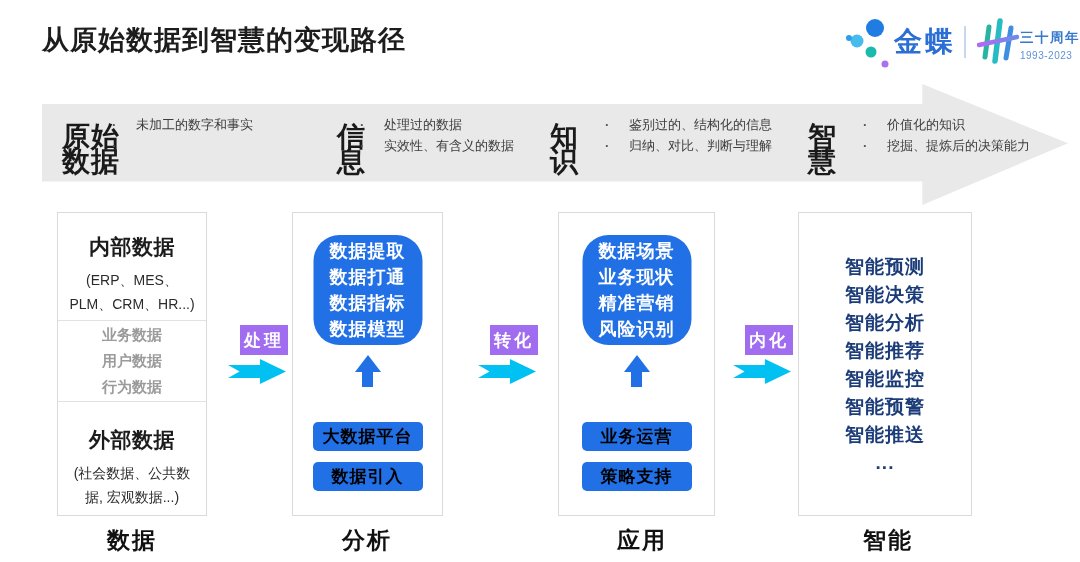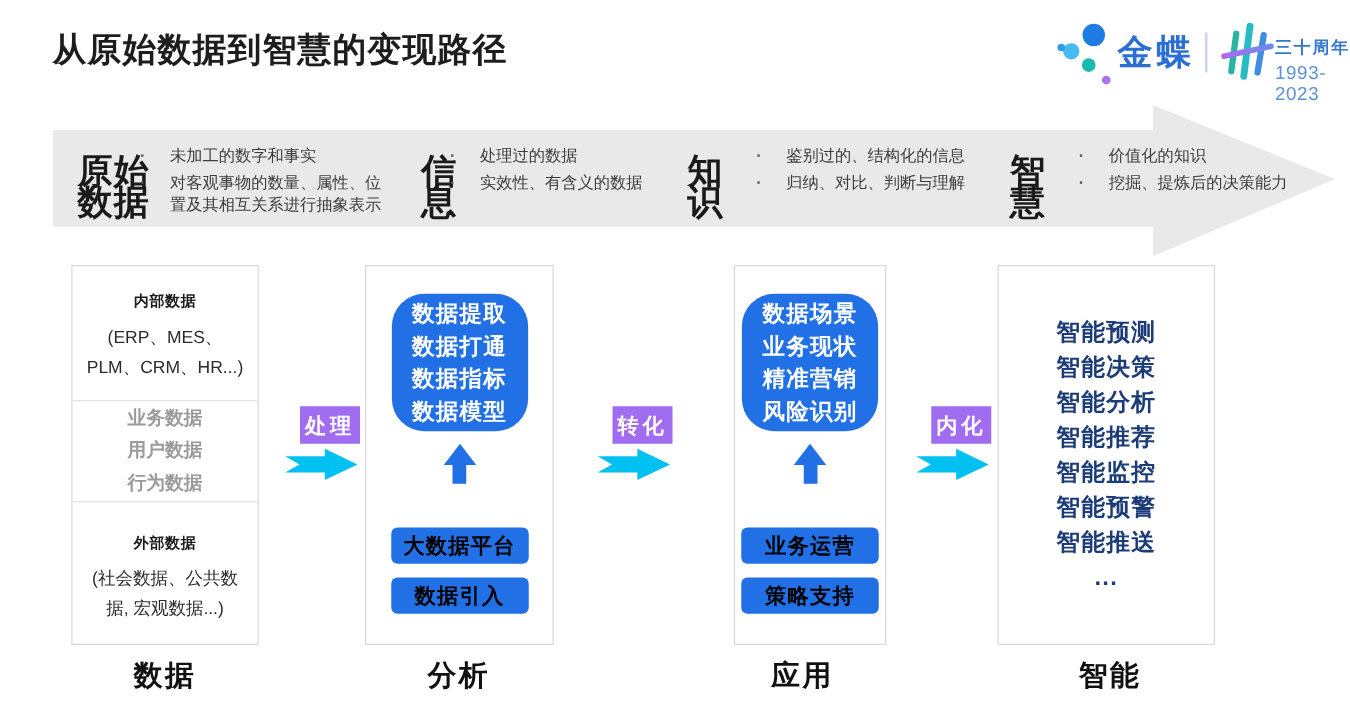--- a/index.html
+++ b/index.html
@@ -18,46 +18,46 @@
   }
   .page-title{position:absolute;left:42px;top:22px;font-size:27px;font-weight:800;color:#1d1d1d;letter-spacing:1px;text-align:center;}
 
   
   .logo-dots{position:absolute;left:845px;top:15px;width:46px;height:56px;}
   .logo-brand{position:absolute;left:894px;top:23px;font-size:28px;font-weight:900;color:var(--brand-blue);letter-spacing:3px;}
   .logo-sep{position:absolute;left:964px;top:26px;width:2px;height:32px;background:#C9D7EC;}
   .logo-ann-mark{position:absolute;left:977px;top:15px;width:42px;height:52px;}
   .logo-ann-text{position:absolute;left:1020px;top:29px;}
   .ann-title{font-size:13.5px;font-weight:700;color:#3678CC;letter-spacing:1.5px;}
-  .ann-years{font-size:15px;color:#5D92D4;margin-top:3px;letter-spacing:.5px;}
+  .ann-years{font-size:10px;color:#5D92D4;margin-top:3px;letter-spacing:.5px;}
 
   
   .banner{position:absolute;left:42px;top:84px;width:1026px;height:121px;z-index:2;}
   .banner-shape{position:absolute;inset:0;background:var(--banner-gray);
     clip-path:polygon(0 16.5%,85.8% 16.5%,85.8% 0,100% 49%,85.8% 100%,85.8% 80.5%,0 80.5%);}
   .stage{position:absolute;top:0;height:100%;}
   .stage-label{position:absolute;top:40px;font-size:28px;font-weight:700;color:#1a1a1a;line-height:25px;letter-spacing:1px;white-space:nowrap;}
   .stage-points{position:absolute;top:32px;display:flex;flex-direction:column;gap:3px;}
   .point{display:flex;font-size:13px;color:#3d3d3d;line-height:18px;}
   .point .bullet{width:24px;flex:none;font-weight:700;color:#555;}
   .s1 .stage-label{left:20px;} .s1 .stage-points{left:70px;width:200px;}
   .s2 .stage-label{left:295px;} .s2 .stage-points{left:318px;width:260px;}
   .s3 .stage-label{left:508px;} .s3 .stage-points{left:563px;width:260px;}
   .s4 .stage-label{left:766px;} .s4 .stage-points{left:821px;width:235px;}
 
   
   .col-box{position:absolute;top:212px;height:304px;background:#fff;border:1px solid #DADADA;z-index:1;}
   #box-data{left:57px;width:150px;}
   #box-analysis{left:292px;width:151px;}
-  #box-application{left:587px;width:122px;}
+  #box-application{left:558px;width:157px;}
   #box-intelligence{left:798px;width:174px;}
 
   .dsec{text-align:center;}
   .dsec1{height:108px;border-bottom:1px solid #E2E2E2;padding-top:20px;}
-  .dsec-head{font-size:12px;font-weight:800;color:#1c1c1c;margin-bottom:7px;letter-spacing:.5px;}
+  .dsec-head{font-size:21px;font-weight:800;color:#1c1c1c;margin-bottom:7px;letter-spacing:.5px;}
   .dsec-sub{font-size:14px;color:#2b2b2b;line-height:24px;padding:0 7px;}
   .dsec2{height:81px;border-bottom:1px solid #E2E2E2;display:flex;flex-direction:column;justify-content:center;gap:4px;}
   .gray-item{font-size:15px;color:#9B9B9B;font-weight:600;line-height:22px;}
   .dsec3{padding-top:24px;}
 
   .big-card{position:absolute;left:50%;transform:translateX(-50%);top:22px;width:109px;height:110px;border-radius:26px;
     background:var(--accent-blue);color:#fff;display:flex;flex-direction:column;justify-content:center;align-items:center;}
   .big-card div{font-size:18px;font-weight:600;line-height:26px;letter-spacing:1px;}
   .up-arrow{position:absolute;top:142px;left:50%;transform:translateX(-50%);width:26px;}
   .up-head{width:0;height:0;border-left:13px solid transparent;border-right:13px solid transparent;border-bottom:17px solid var(--accent-blue);}
@@ -122,21 +122,20 @@
       <div>原始</div>
       <div>数据</div>
     </div>
     <div class="stage-points">
       <div class="point">
           <span class="bullet">·</span>
           <span>未加工的数字和事实</span>
         </div>
       <div class="point">
           <span class="bullet">·</span>
-          <span>对客观事物的数量、属性、位置及其相互关系进行抽象表示</span>
         </div>
     </div>
   </div>
 
   <div class="stage s2">
     <div class="stage-label">
       <div>信</div>
       <div>息</div>
     </div>
     <div class="stage-points">

